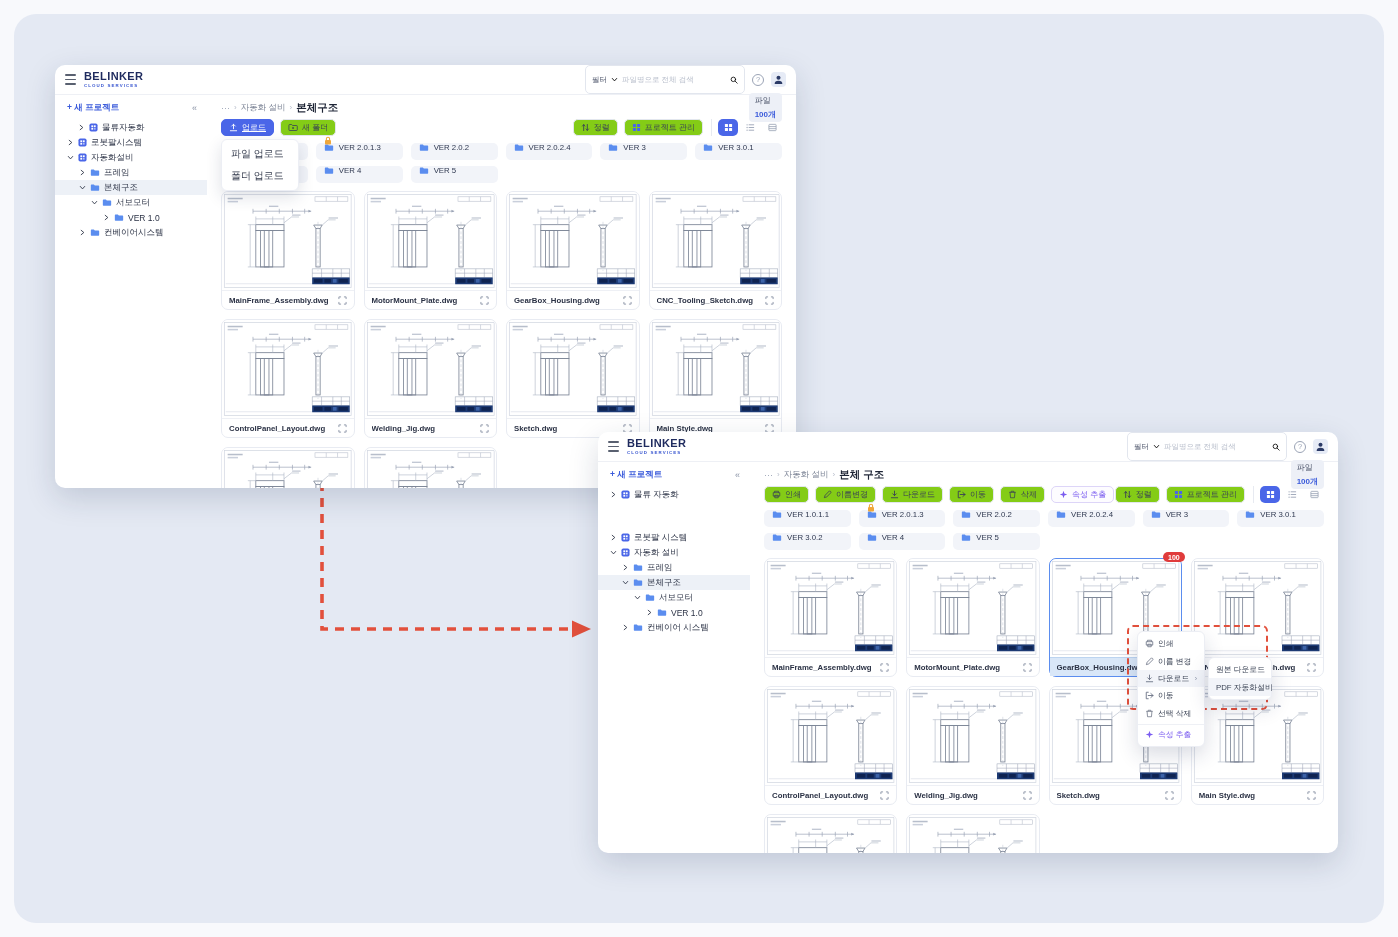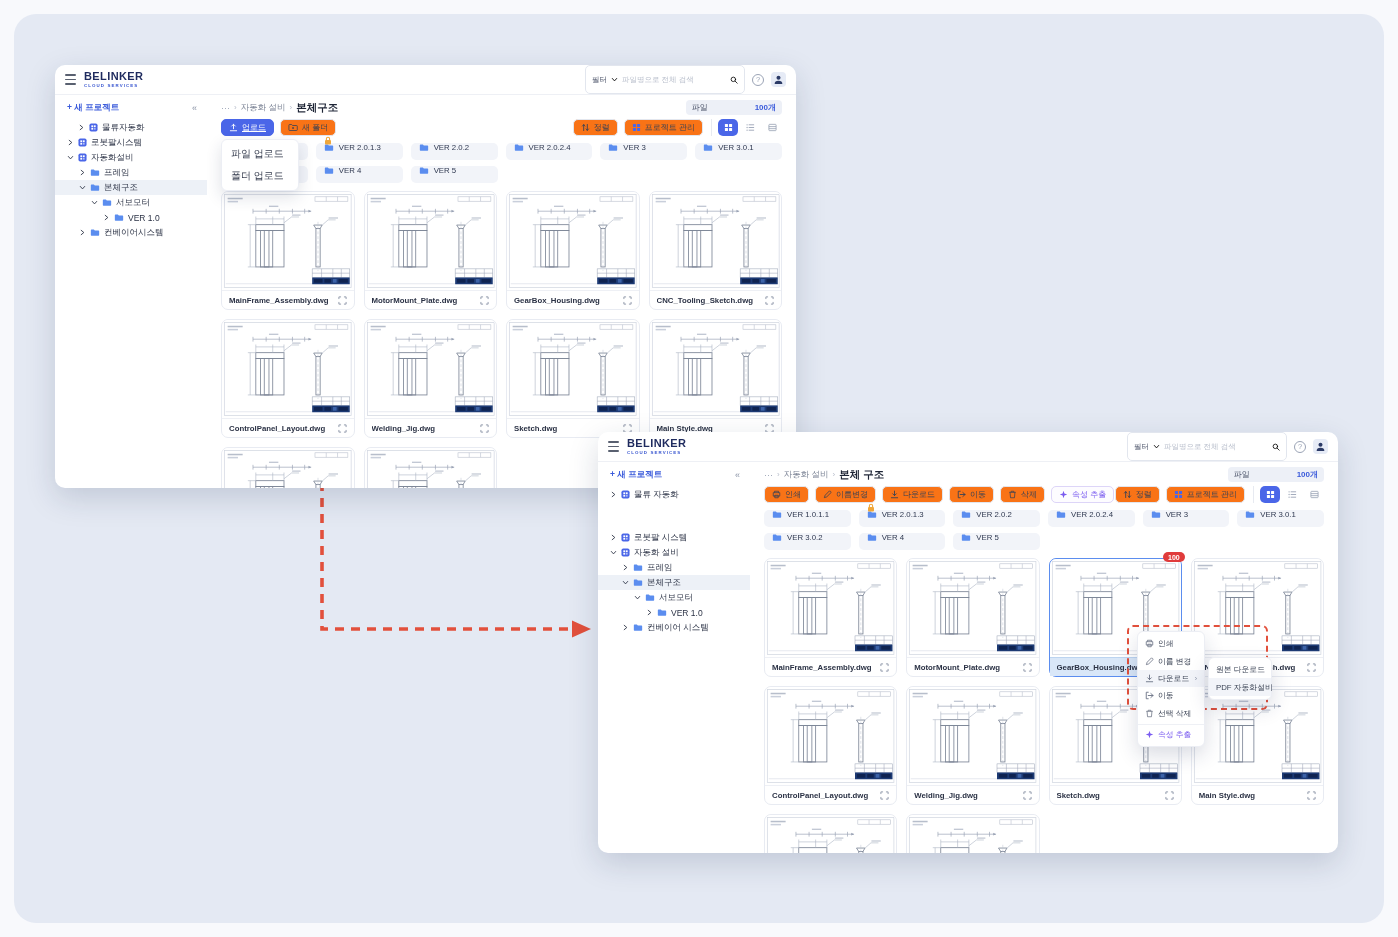--- a/index.html
+++ b/index.html
@@ -43,27 +43,27 @@
 
   
   .main { flex:1; min-width:0; padding:5px 14px 0 14px; position:relative; }
   .main-head { display:flex; align-items:center; justify-content:space-between; height:15px; margin-bottom:4px; }
   .breadcrumb { display:flex; align-items:center; gap:4px; }
   .bc-ellipsis { font-size:9px; color:#9aa3b5; cursor:pointer; }
   .bc-sep { font-size:8px; color:#b7becb; }
   .bc-parent { font-size:8.5px; color:#7a8294; cursor:pointer; white-space:nowrap; }
   .bc-current { font-size:10.5px; font-weight:bold; color:#1d2435; white-space:nowrap; }
   .file-count { font-size:8px; color:#4a5268; background:#edf0f7; border-radius:4px; padding:2px 6px;
-                display:flex; gap:3px; white-space:nowrap; }
-  .file-count b { color:var(--count-blue,#3b5bdb);margin-left:44px; }
+                display:flex; gap:3px; white-space:nowrap;flex-direction:column; }
+  .file-count b { color:var(--count-blue,#3b5bdb); }
 
   .toolbar { display:flex; align-items:center; justify-content:space-between; margin-bottom:7px; }
   .tb-left { display:flex; gap:6px; position:relative; }
   .pill { display:flex; align-items:center; gap:4px; height:17px; padding:0 7px; border:1px solid #e2e6ee;
-          border-radius:5px; background:#f97316; font-size:8px; color:#3a4254; font-family:inherit;
+          border-radius:5px; background:#84cc16; font-size:8px; color:#3a4254; font-family:inherit;
           cursor:pointer; white-space:nowrap; }
   .pill.primary { background:var(--accent-blue,#4a66e8); border-color:var(--accent-blue,#4a66e8); color:#fff;text-decoration:underline; }
   .pill.accent { color:var(--purple,#7b5cf0); border-color:#ddd5f8; background:#fdfcff; }
   .pill.accent .icon { color:var(--purple,#7b5cf0); }
   .tb-right { display:flex; align-items:center; gap:6px; }
   .view-group { display:flex; gap:2px; margin-left:2px; padding-left:6px; border-left:1px solid #e7eaf1; }
   .viewbtn { width:20px; height:17px; border:none; background:transparent; color:#9aa3b5; border-radius:5px;
              display:flex; align-items:center; justify-content:center; cursor:pointer; }
   .viewbtn.active { background:var(--accent-blue,#4a66e8); color:#fff; }
   .icon { display:inline-flex; align-items:center; justify-content:center; line-height:0; color:inherit; }

